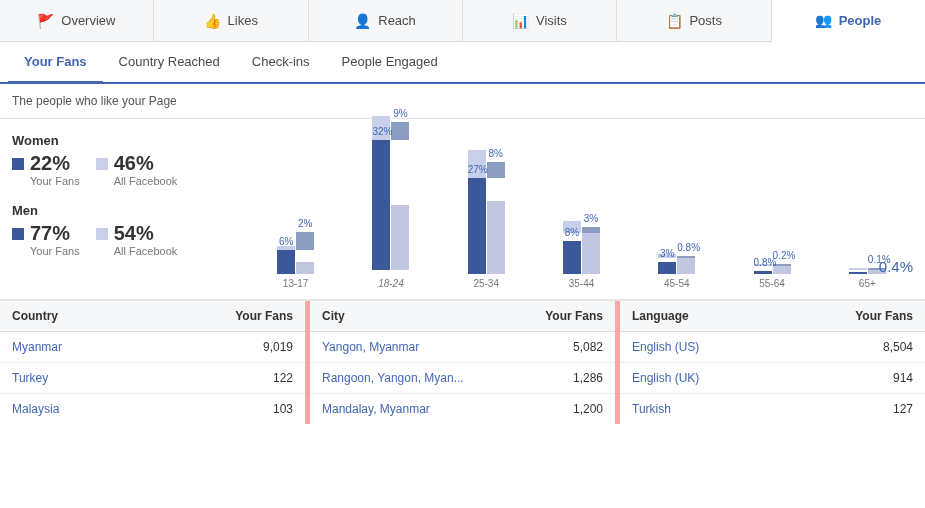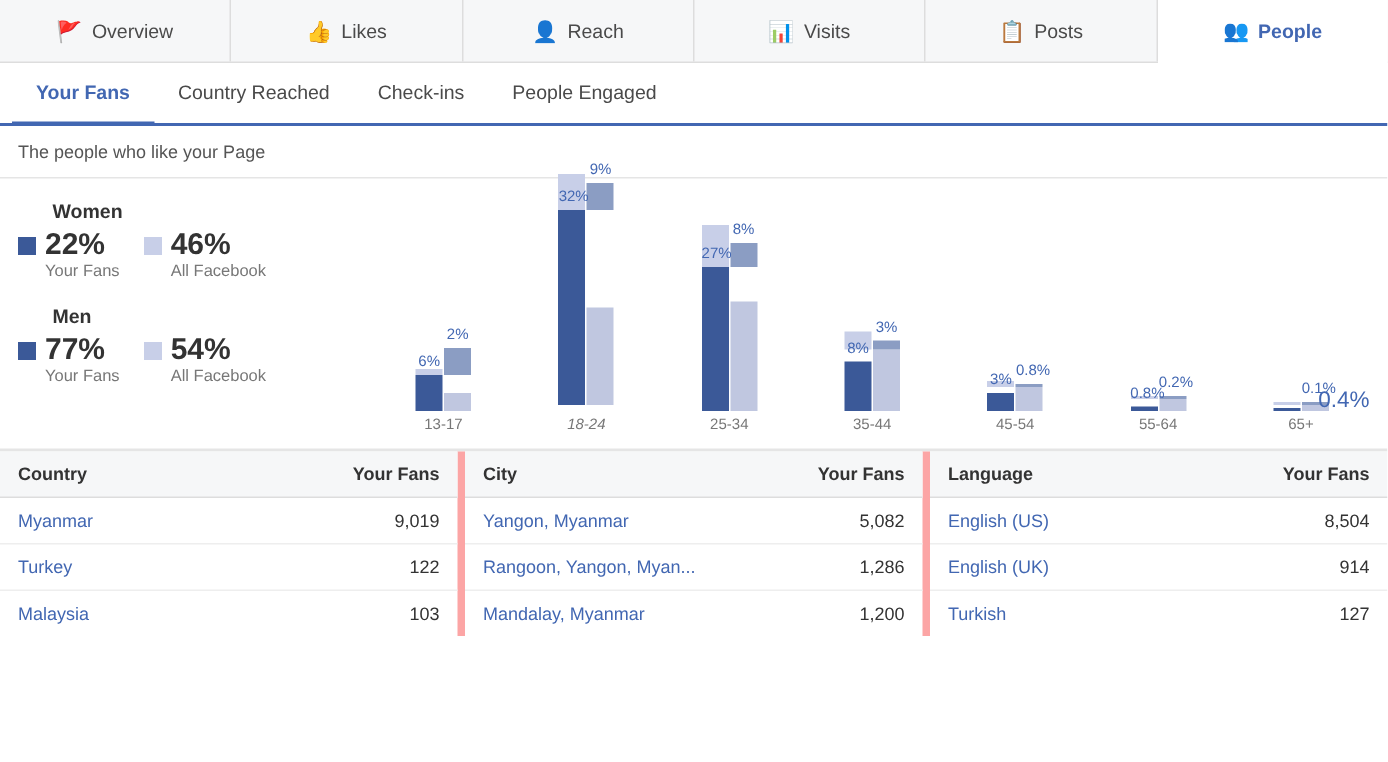--- a/index.html
+++ b/index.html
@@ -74,21 +74,20 @@
     .gender-stats {
       width: 230px;
       flex-shrink: 0;
     }
     .gender-label {
       font-size: 13px;
       font-weight: bold;
       color: #333;
       margin-bottom: 4px;
       margin-top: 4px;
-      margin-left: 23px;
     }
     .gender-row {
       display: flex;
       gap: 16px;
       margin-bottom: 16px;
     }
     .stat-block { display: flex; flex-direction: column; }
     .stat-pct {
       font-size: 20px;
       font-weight: bold;

